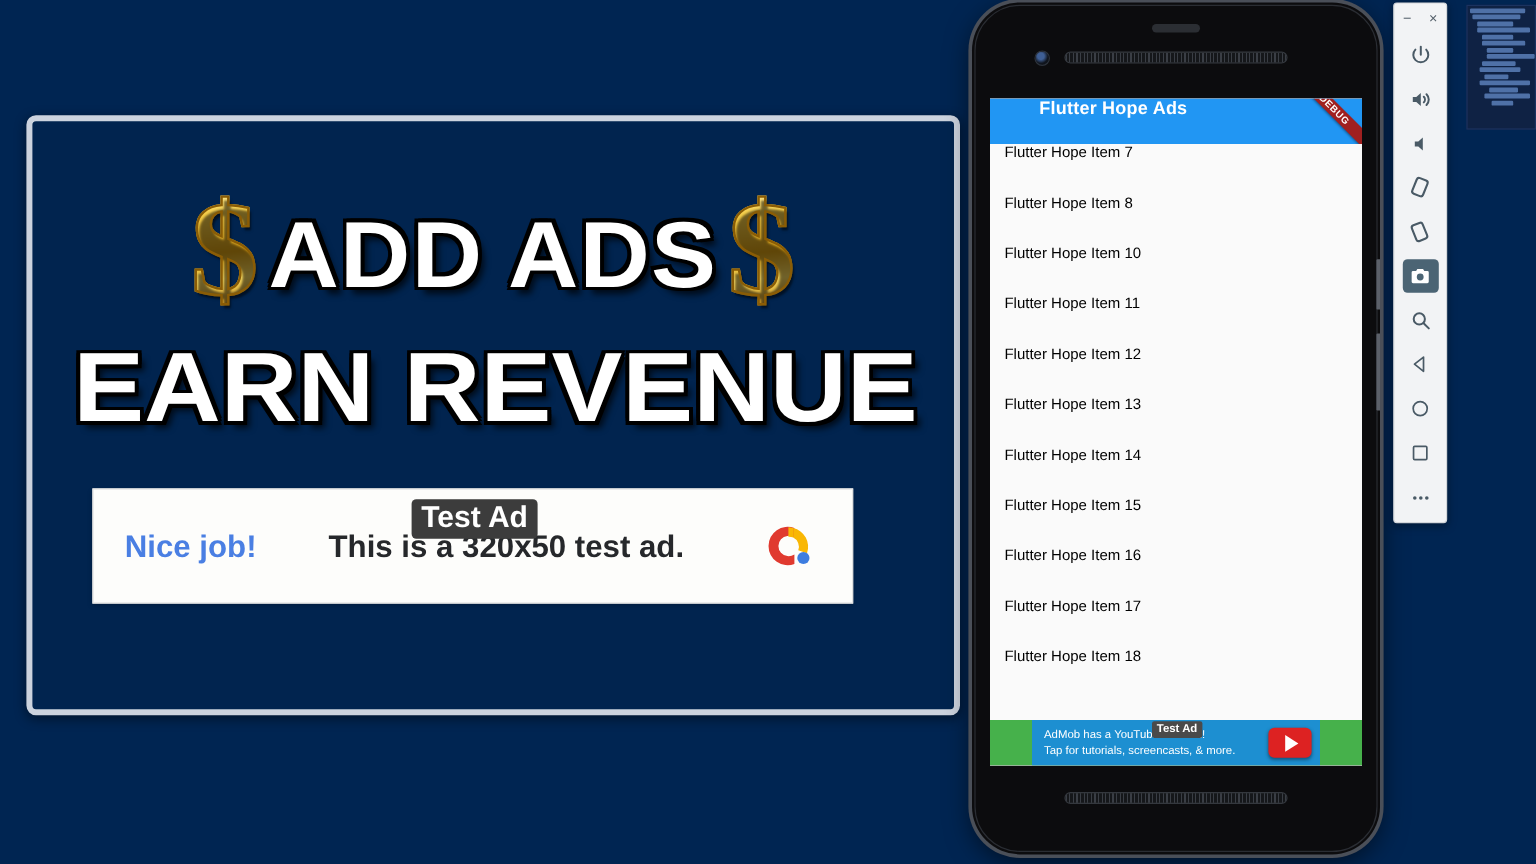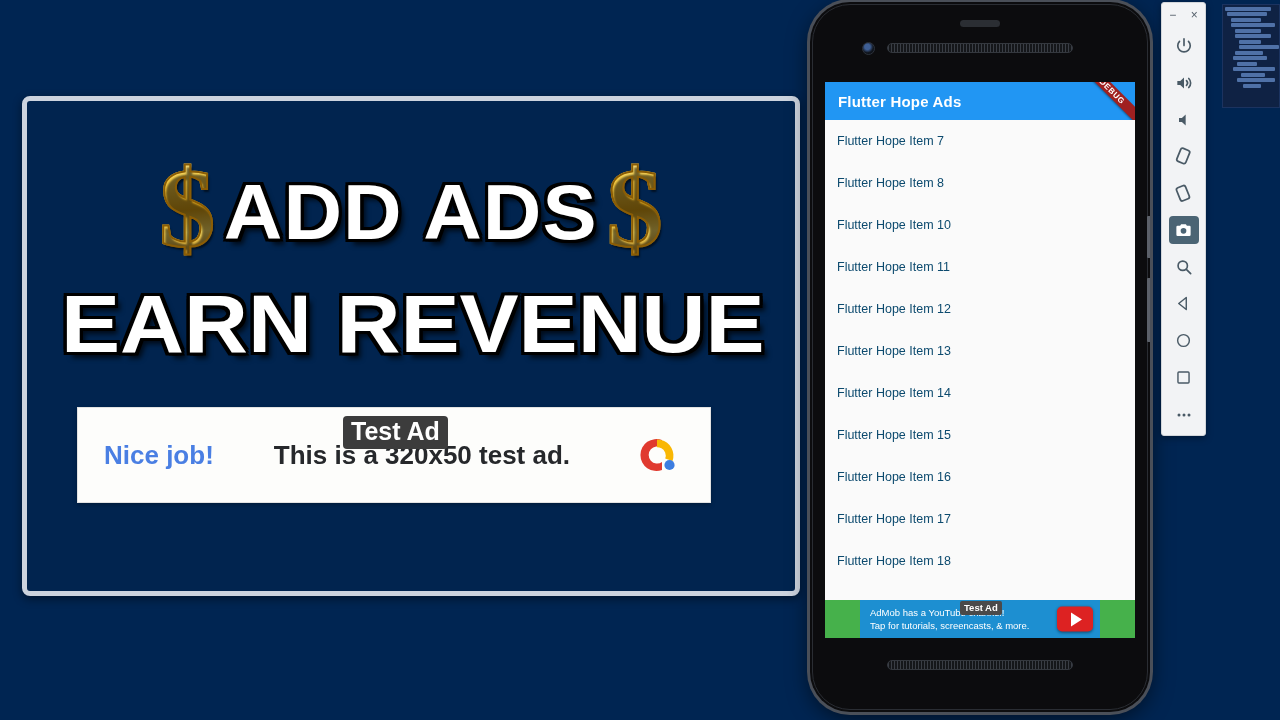--- a/index.html
+++ b/index.html
@@ -159,22 +159,23 @@
     position: absolute;
     left: 15px; top: 80px;
     width: 310px; height: 556px;
     background: #fafafa;
     overflow: hidden;
   }
   .appbar {
     position: relative;
     height: 38px;
     background: #2196f3;
-    display: flex; align-items: center;
-    overflow: hidden;
+    display: flex; 
+    overflow: hidden;
+    padding-left: 28px;
   }
   .appbar-title {
     color: #ffffff;
     font-size: 15px;
     font-weight: bold;
     margin-left: 13px;
     letter-spacing: .2px;
   }
   .debug-ribbon {
     position: absolute;
@@ -190,23 +191,23 @@
     transform: rotate(45deg);
     box-shadow: 0 1px 2px rgba(0,0,0,.4);
   }
   .list {
     height: 518px;
     overflow: hidden;
     background: #fafafa;
   }
   .list-item {
     height: 42px;
-    display: flex; align-items: center;
+    display: flex; 
     padding-left: 12px;
-    color: #0c4a6e;
+    color: #000000;
     font-size: 12.5px;
   }
   .phone-ad {
     position: absolute;
     left: 0; right: 0; bottom: 0;
     height: 38px;
     background: #46b14b;
     display: flex; align-items: center; justify-content: center;
   }
   .phone-ad-inner {

